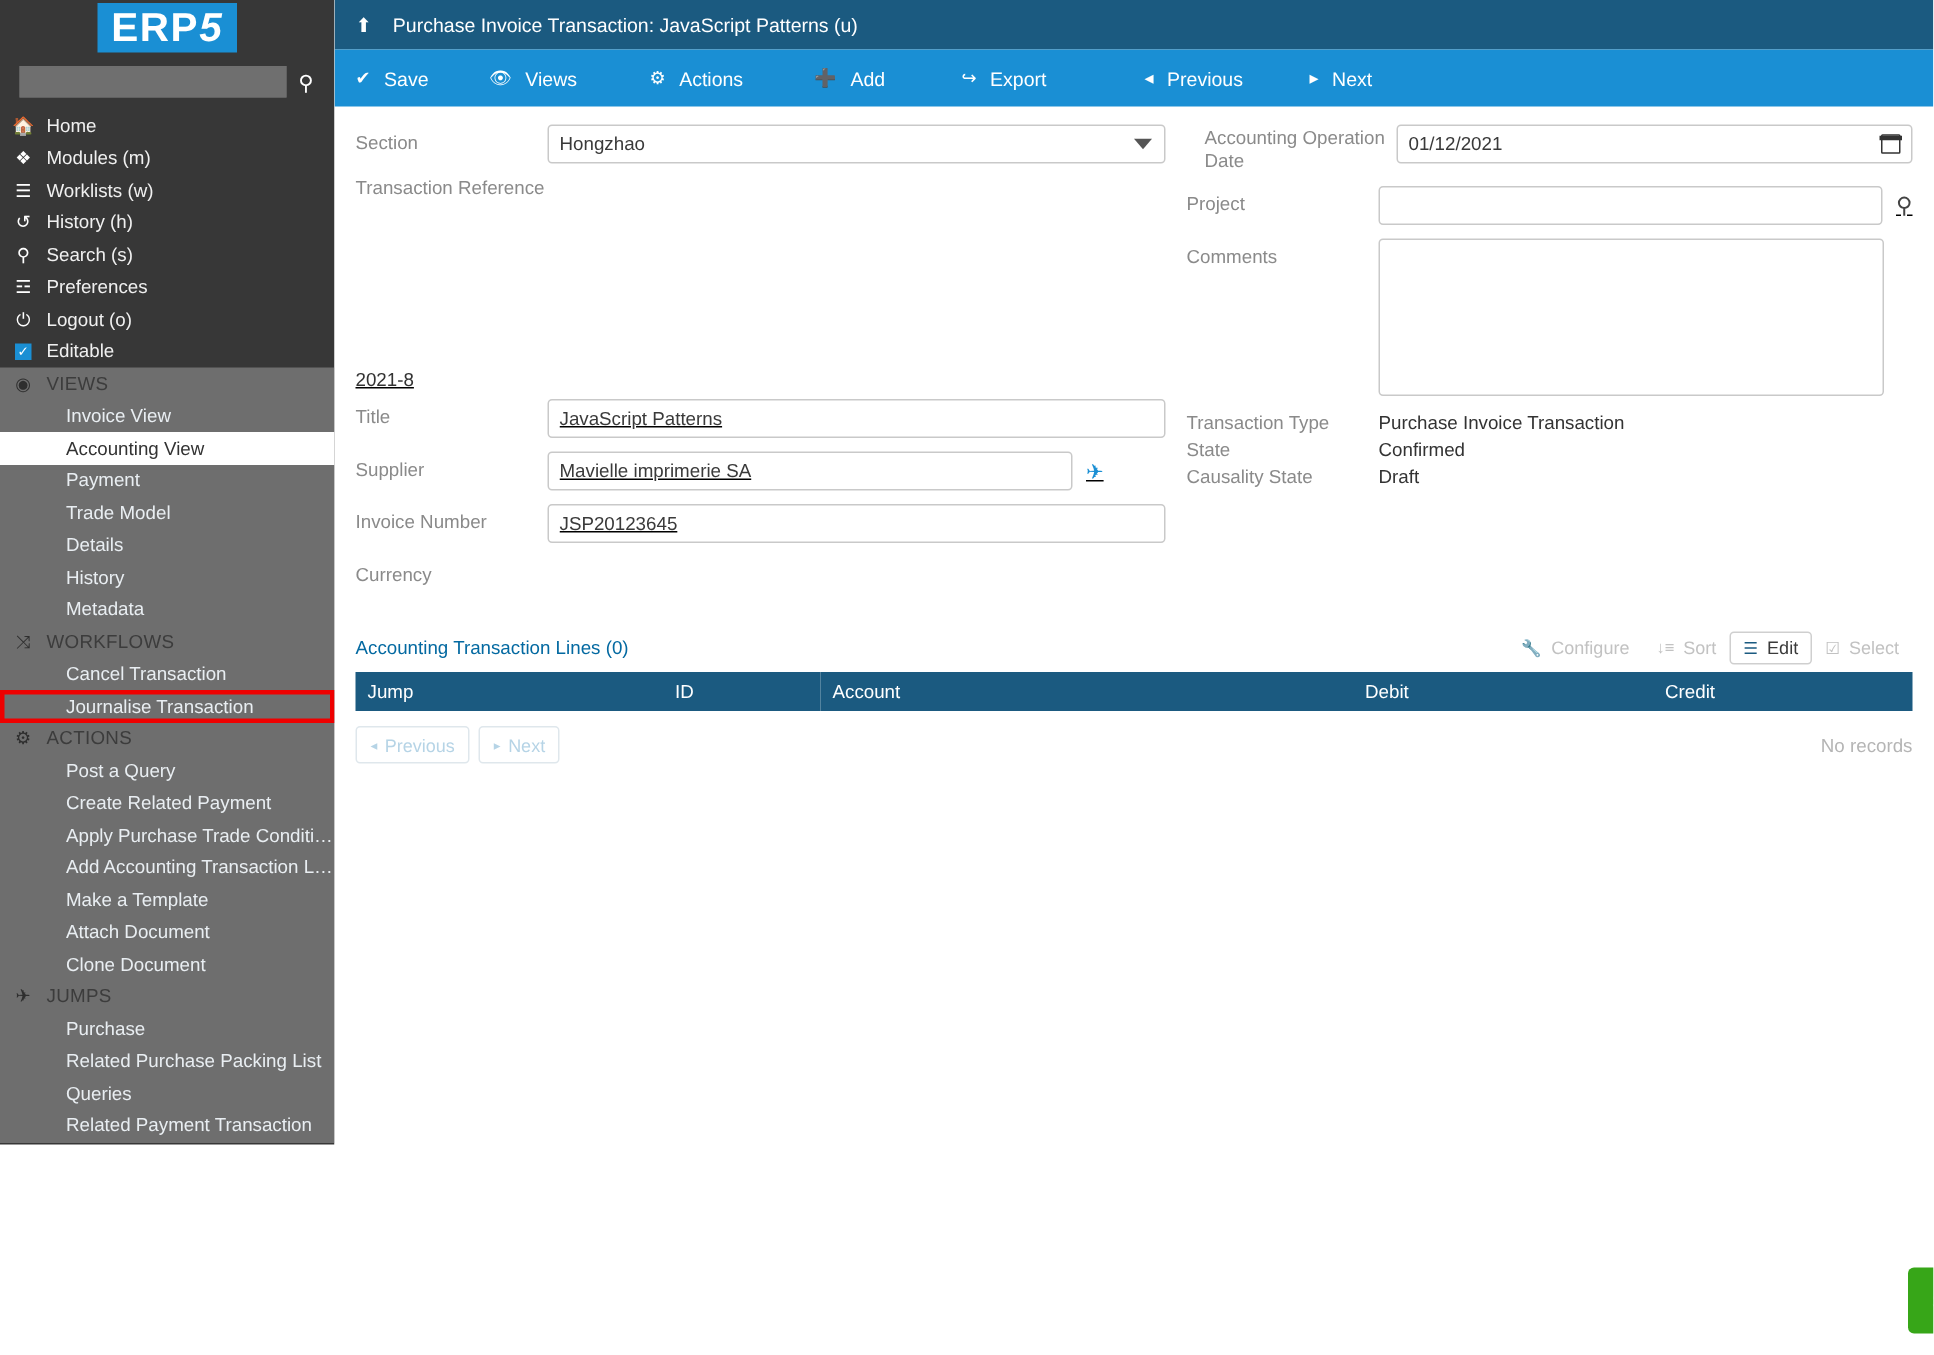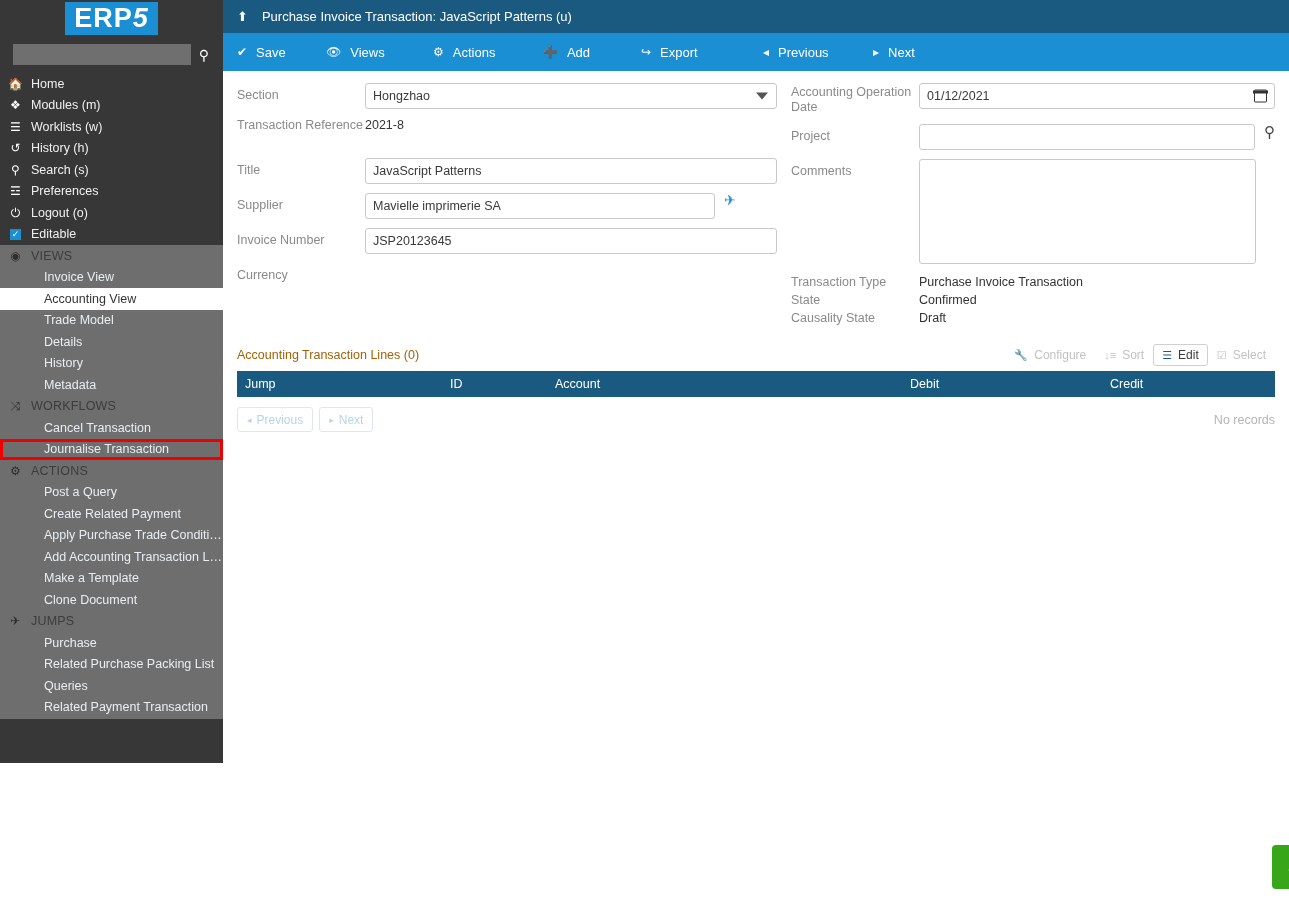--- a/index.html
+++ b/index.html
@@ -143,21 +143,21 @@
   .col-right { flex: 1 1 auto; padding-left: 14px; }
 
   .frow { display: flex; align-items: flex-start; margin-bottom: 9px; min-height: 26px; }
   .flabel {
     color: #8a8a8a; font-size: 12.5px;
     padding-top: 5px;
     flex: 0 0 128px;
     line-height: 15px;
   }
   .flabel.wide { flex: 0 0 128px; }
-  .fctl { flex: 1 1 auto; display: flex; align-items: flex-start; }
+  .fctl { flex: 1 1 auto; display: flex; align-items: center; text-decoration: underline; }
 
   .inp {
     width: 100%; height: 26px;
     border: 1px solid #c9c9c9;
     border-radius: 3px;
     font-size: 12.5px;
     color: #3a3a3a;
     padding: 0 7px;
     outline: none;
     background: #ffffff;
@@ -198,21 +198,21 @@
     font-family: "Liberation Sans", sans-serif;
   }
 
   .rorow { display: flex; margin-bottom: 4px; }
   .rorow .l { flex: 0 0 128px; color: #8a8a8a; font-size: 12.5px; }
   .rorow .v { color: #333333; font-size: 12.5px; }
 
   
   .listbox { margin-top: 14px; }
   .lb-head { display: flex; align-items: center; justify-content: space-between; height: 24px; }
-  .lb-title { color: #a16207; font-size: 12.5px; }
+  .lb-title { color: #0369a1; font-size: 12.5px; }
   .lb-tools { display: flex; }
   .lb-btn {
     display: flex; align-items: center;
     height: 22px; padding: 0 8px;
     border: 1px solid transparent;
     background: transparent;
     color: #c2c2c2; font-size: 12px;
     cursor: pointer; border-radius: 3px;
     font-family: "Liberation Sans", sans-serif;
     white-space: nowrap;
@@ -311,20 +311,23 @@
             <span class="ic">◉</span>
             <span>VIEWS</span>
           </div>
           <div class="sec-item">
             <span>Invoice View</span>
           </div>
           <div class="sec-item active">
             <span>Accounting View</span>
           </div>
           <div class="sec-item">
+            <span>Payment</span>
+          </div>
+          <div class="sec-item">
             <span>Trade Model</span>
           </div>
           <div class="sec-item">
             <span>Details</span>
           </div>
           <div class="sec-item">
             <span>History</span>
           </div>
           <div class="sec-item">
             <span>Metadata</span>
@@ -350,20 +353,23 @@
             <span>Create Related Payment</span>
           </div>
           <div class="sec-item">
             <span>Apply Purchase Trade Conditi…</span>
           </div>
           <div class="sec-item">
             <span>Add Accounting Transaction L…</span>
           </div>
           <div class="sec-item">
             <span>Make a Template</span>
+          </div>
+          <div class="sec-item">
+            <span>Attach Document</span>
           </div>
           <div class="sec-item">
             <span>Clone Document</span>
           </div>
           <div class="sec-head">
             <span class="ic">✈</span>
             <span>JUMPS</span>
           </div>
           <div class="sec-item">
             <span>Purchase</span>
@@ -428,21 +434,21 @@
           <div class="frow">
             <div class="flabel">Section</div>
             <div class="fctl">
               <div class="sel-wrap">
                 <input class="inp" readonly="" value="Hongzhao" style="">
                 <span class="caret"></span>
               </div>
             </div>
           </div>
 
-          <div class="frow" style="margin-bottom:20px;min-height:20px;">
+          <div class="frow" style="margin-bottom:6px;min-height:20px;flex-direction:column;">
             <div class="flabel" style="padding-top:0;">Transaction Reference</div>
             <div class="fctl">
                 <span class="ro-val" style="padding-top:0;">2021-8</span>
               </div>
           </div>
 
           <div class="frow">
             <div class="flabel">Title</div>
             <div class="fctl">
                 <input class="inp" value="JavaScript Patterns" style="">
@@ -466,21 +472,21 @@
 
           <div class="frow">
             <div class="flabel">Currency</div>
           </div>
 
         </div>
 
         <div class="col-right">
 
           <div class="frow">
-            <div class="flabel wide" style="padding-top:2px;">Accounting Operation Date</div>
+            <div class="flabel wide" style="padding-top:2px;margin-left:12px;">Accounting Operation Date</div>
             <div class="fctl">
               <div class="sel-wrap">
                 <input class="inp" value="01/12/2021" style="">
                 <span class="cal-ic"></span>
               </div>
             </div>
           </div>
 
           <div class="frow">
             <div class="flabel wide">Project</div>

